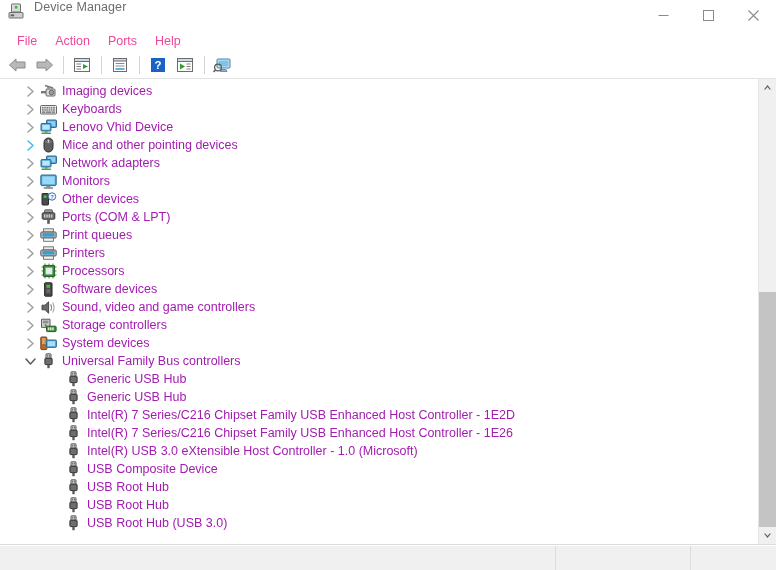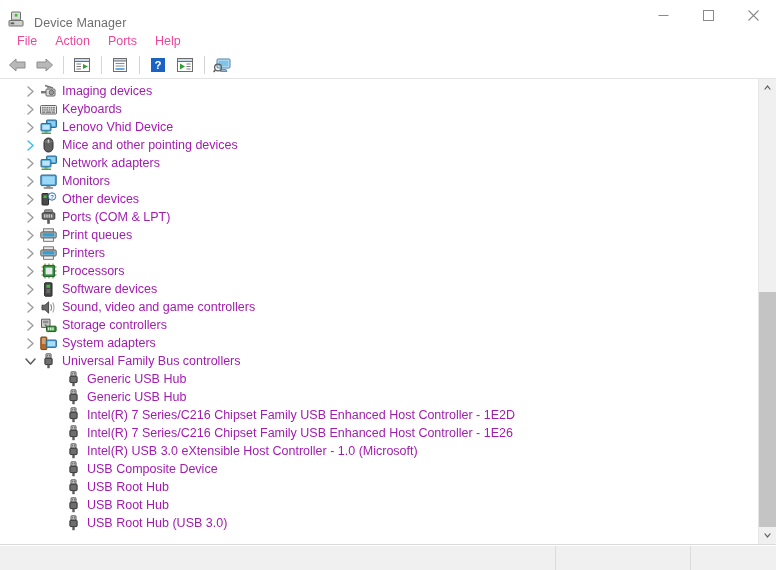--- a/index.html
+++ b/index.html
@@ -21,21 +21,21 @@
     height: 570px;
     background: #ffffff;
     display: flex;
     flex-direction: column;
   }
 
   
   .titlebar {
     height: 30px;
     display: flex;
-    align-items: flex-end;
+    align-items: flex-start;
     background: #ffffff;
     flex: 0 0 auto;
   }
   .title-icon {
     width: 22px;
     height: 22px;
     margin-left: 5px;
     margin-right: 7px;
     flex: 0 0 auto;
     display: flex;
@@ -590,21 +590,21 @@
               <rect x="0.8" y="1" width="6" height="12.6" rx="0.7" fill="#b56a2a" stroke="#7a4518" stroke-width="1"></rect>
               <g fill="#e8c39a">
                 <rect x="2" y="2.4" width="3.6" height="1.2"></rect>
                 <rect x="2" y="4.4" width="3.6" height="1.2"></rect>
                 <rect x="2" y="6.4" width="3.6" height="1.2"></rect>
               </g>
               <rect x="6.4" y="4" width="10" height="7.4" rx="0.8" fill="#4a9fd4" stroke="#2f6d96" stroke-width="1"></rect>
               <rect x="7.6" y="5.2" width="7.6" height="5" fill="#a8ddf5"></rect>
             </svg>
           </span>
-          <span class="node-label">System adapters</span>
+          <span class="node-label">System devices</span>
         </div>
         <div class="node node-cat">
           <span class="chev">
             <svg width="11" height="9" viewBox="0 0 11 9">
               <path d="M1 2 L5.5 7 L10 2" fill="none" stroke="#5a5a5a" stroke-width="1.5" stroke-linecap="round" stroke-linejoin="round"></path>
             </svg>
           </span>
           <span class="node-icon">
             <svg width="11" height="16" viewBox="0 0 11 16">
               <rect x="3" y="0.8" width="5" height="4.4" rx="0.5" fill="#d0d0d0" stroke="#4a4a4a" stroke-width="0.9"></rect>

